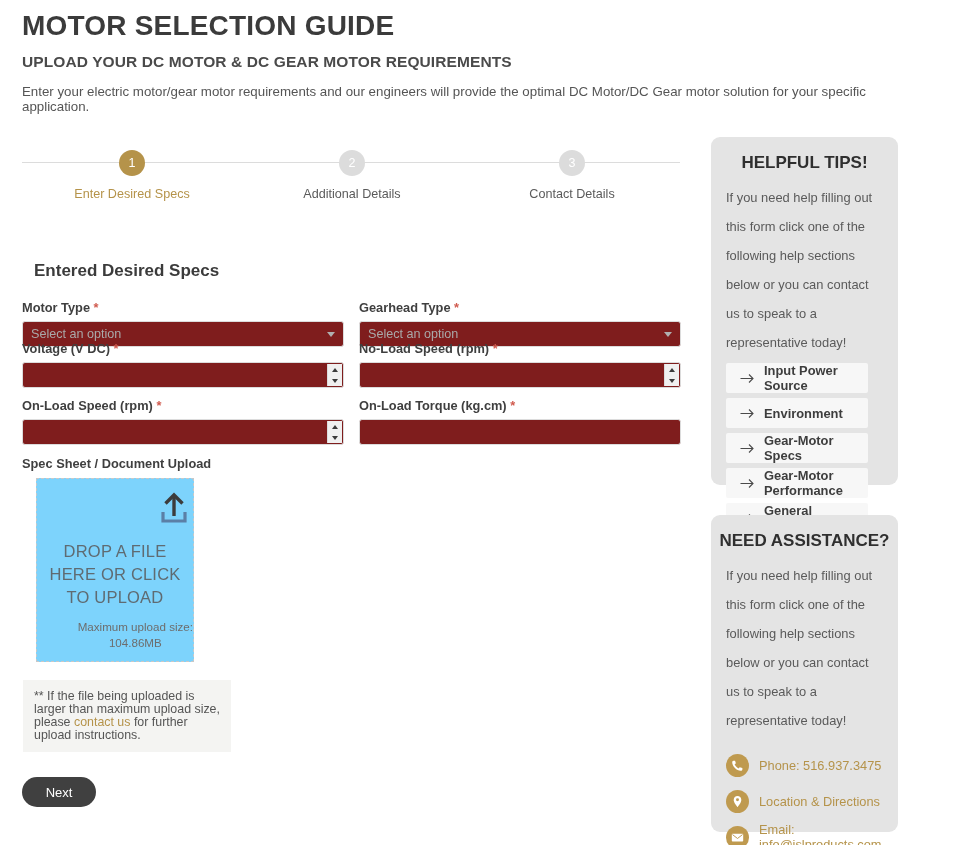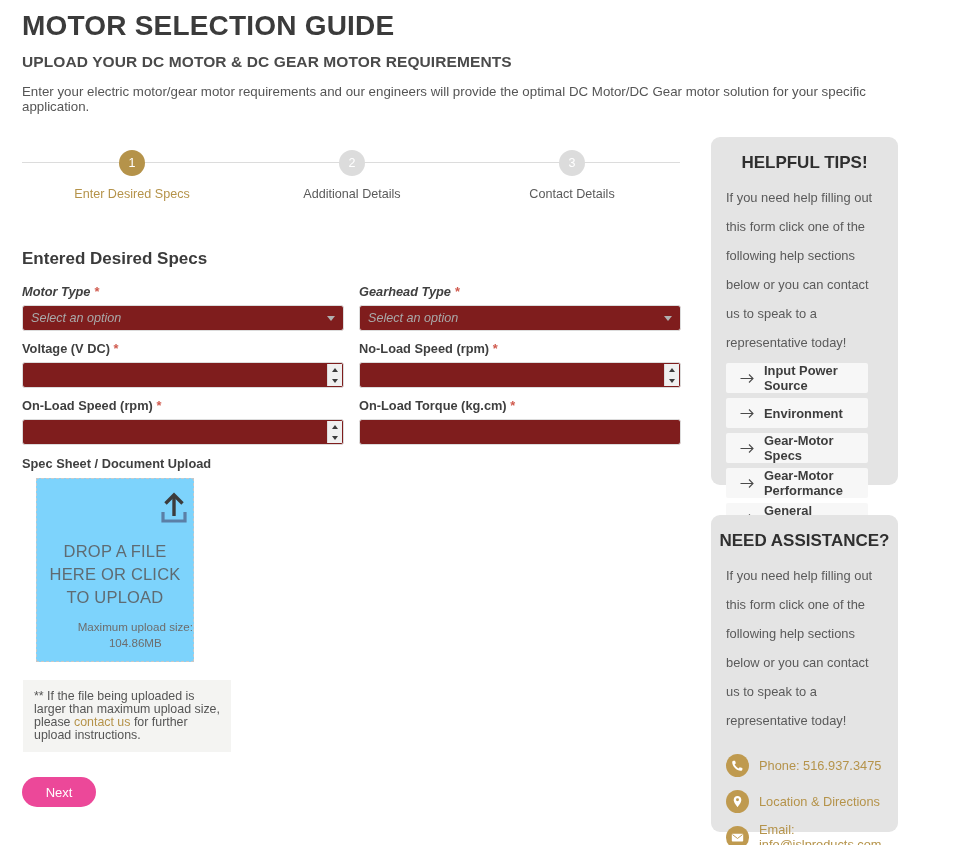--- a/index.html
+++ b/index.html
@@ -46,27 +46,27 @@
     position: relative; z-index: 2;
   }
   .circle.active { background: #b5934a; }
   .circle.inactive { background: #dcdcdc; }
   .step-label { margin-top: 11px; font-size: 12.6px; color: #5a5a5a; }
   .step-label.active { color: #b5934a; }
 
   
   .form-title {
     position: absolute; left: 22px; top: 249px;
-    font-size: 17px; font-weight: bold; color: #3b3b3b; margin: 0;
+    font-size: 17px; font-weight: bold; color: #3b3b3b; margin: 12px;
   }
   .form { position: absolute; left: 22px; top: 284px; width: 660px; }
   .field { position: absolute; width: 322px; }
   .col-l { left: 0; }
   .col-r { left: 337px; }
-  .row-1 { top: 0; font-style: italic; }
+  .row-1 { top: 16px; }
   .row-2 { top: 57px; }
   .row-3 { top: 114px; }
   .flabel {
     font-size: 12.8px; font-weight: bold; color: #3f3f3f;
     margin: 0 0 6px 0; display: block;
   }
   .req { color: #d05a4e; font-weight: bold; }
   .ctrl {
     position: relative; width: 322px; height: 26px;
     border: 1px solid #dcdcdc; border-radius: 3px;
@@ -118,21 +118,21 @@
   .note {
     position: absolute; left: 23px; top: 680px;
     width: 208px; padding: 10px 11px;
     background: #f4f4f2; font-size: 12.4px;
     color: #555; line-height: 13px;
   }
   .note a { color: #b5934a; text-decoration: none; }
   .next-btn {
     position: absolute; left: 22px; top: 777px;
     width: 74px; height: 30px; border: none; border-radius: 16px;
-    background: #ec4899; color: #fff;
+    background: #404040; color: #fff;
     font-family: "Liberation Sans", sans-serif;
     font-size: 13px; cursor: pointer;
   }
 
   
   .panel {
     position: absolute; left: 711px; width: 187px;
     background: #e4e4e4; border-radius: 9px;
   }
   .panel-tips { top: 137px; height: 348px; }

